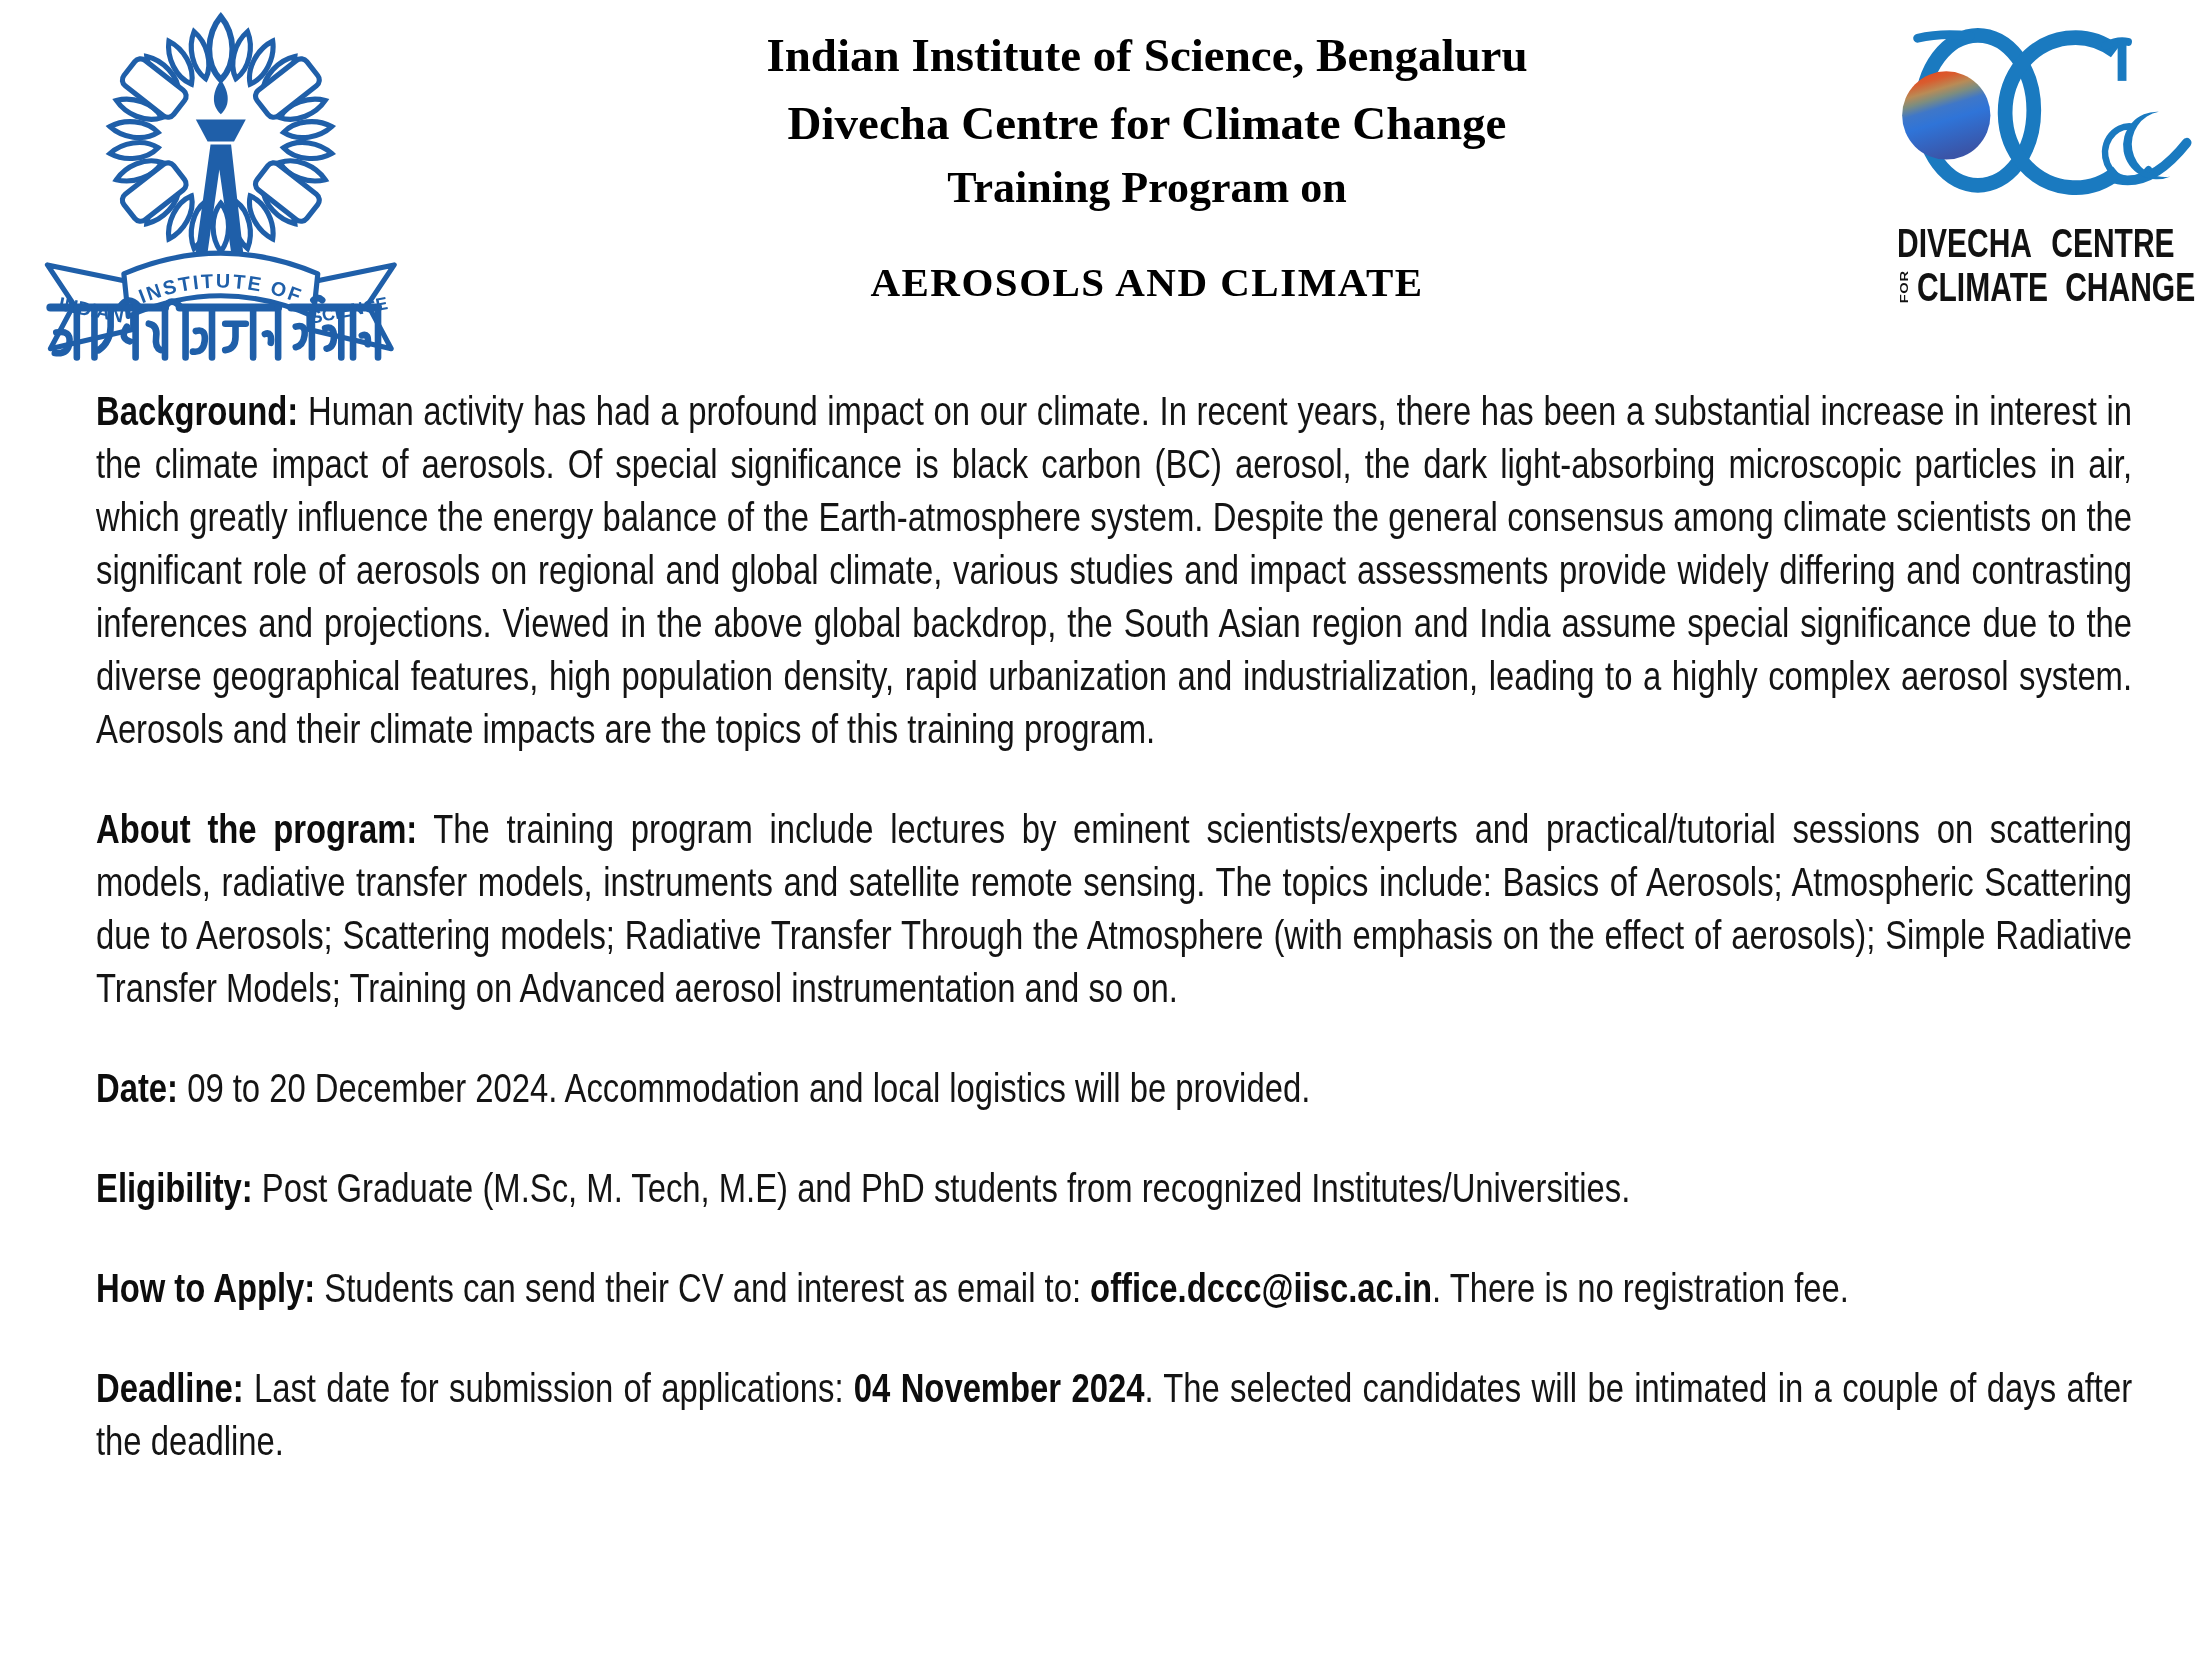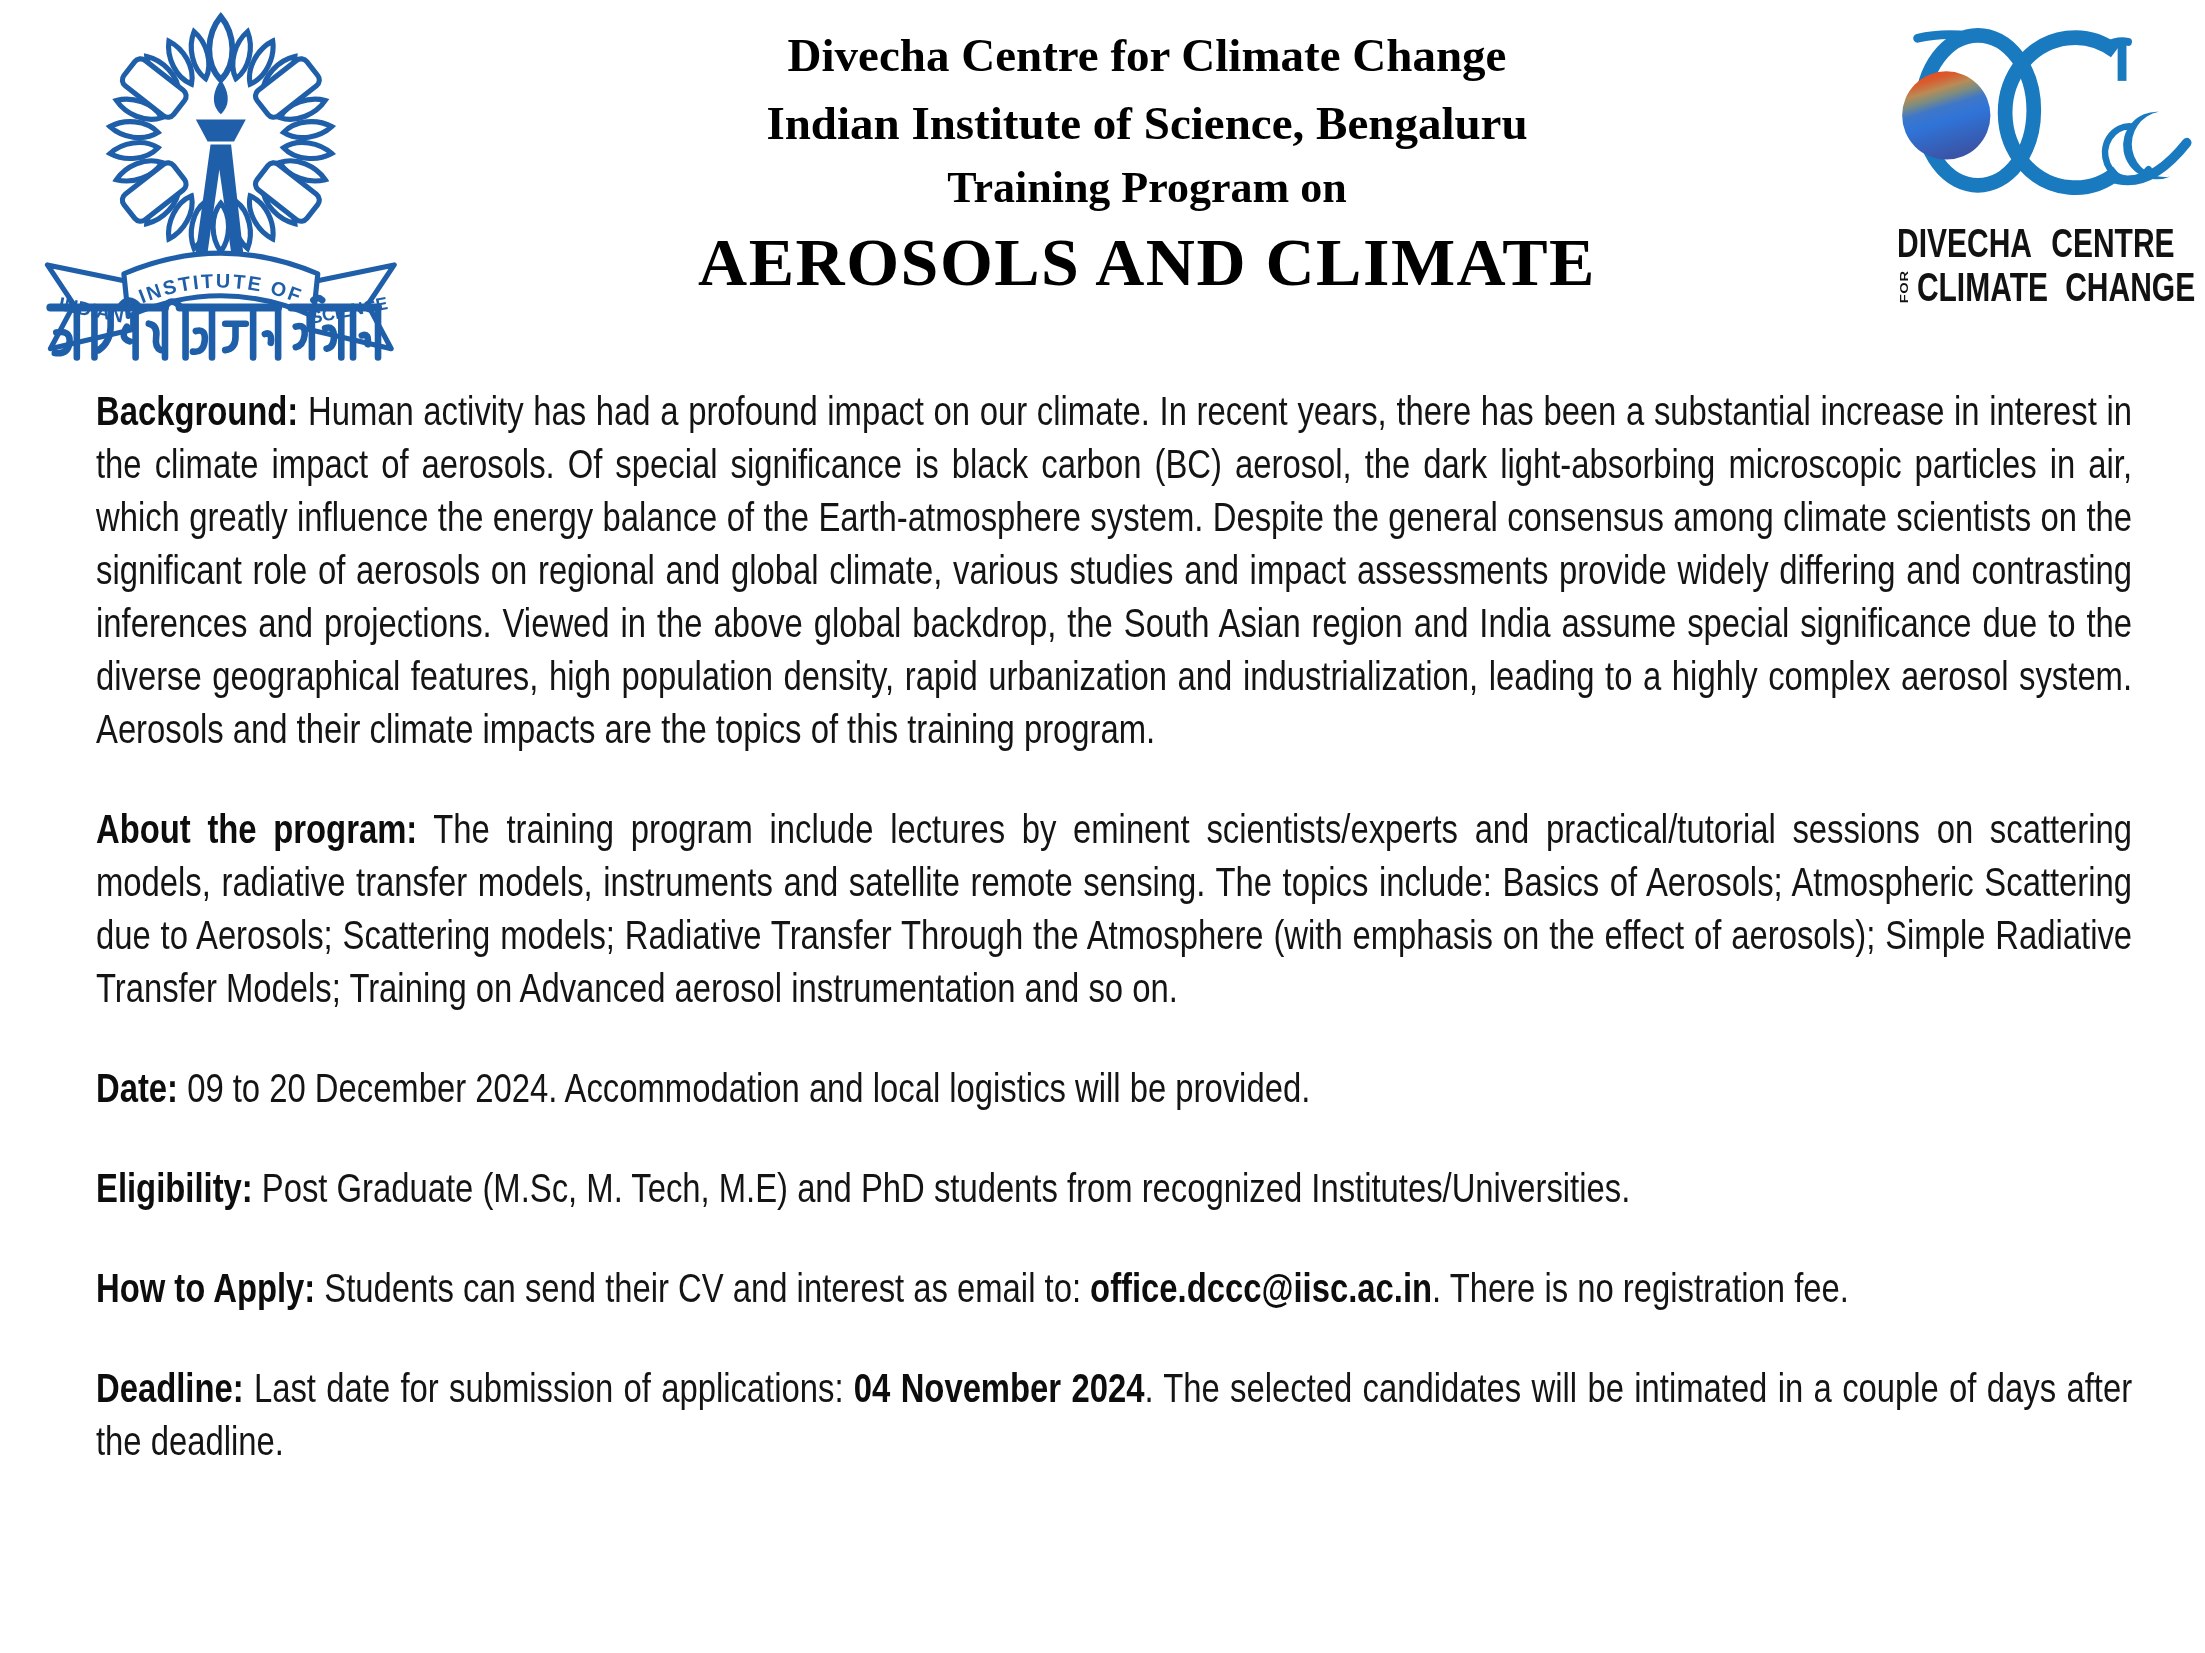--- a/index.html
+++ b/index.html
@@ -8,21 +8,21 @@
        font-family:"Liberation Sans",sans-serif;color:#111;}
 
   
   .iisc-logo{position:absolute;left:20.6px;top:8.8px;width:382px;height:362px;}
 
   
   .header-center{position:absolute;left:412px;top:20.6px;width:1470px;text-align:center;
                  font-family:"Liberation Serif",serif;font-weight:bold;color:#000;}
   .org-line{font-size:47px;line-height:68px;}
   .program-prefix{font-size:44px;line-height:62px;}
-  .program-title{font-size:68px;line-height:74px;margin-top:6px;letter-spacing:1.5px;}
+  .program-title{font-size:41px;line-height:74px;margin-top:26px;letter-spacing:1.5px;}
 
   
   .dccc-logo{position:absolute;left:1897px;top:16px;width:303px;height:193px;}
   .dccc-wordmark{position:absolute;left:1897px;top:221px;width:353px;
                  transform:scaleX(0.75);transform-origin:left top;
                  font-weight:bold;color:#121212;line-height:44px;}
   .dccc-line1{font-size:40px;letter-spacing:0px;word-spacing:16px;white-space:nowrap;}
   .dccc-line2{font-size:40px;position:relative;padding-left:26.5px;word-spacing:11.8px;white-space:nowrap;}
   .dccc-for{position:absolute;left:-11.8px;top:13.2px;width:44px;height:17.6px;line-height:17.6px;
             font-size:14.7px;letter-spacing:0.7px;text-align:center;display:block;
@@ -106,22 +106,22 @@
     <g stroke="#1f5fa9" stroke-width="9" fill="none" stroke-linecap="round" transform="translate(38,398)">
       <path d="M2,8 H158 M178,8 H312 M330,8 H448" stroke-width="11"></path>
       <path d="M10,42 Q30,38 28,56 Q26,72 8,70 M38,8 V76 M62,8 V76 M84,8 V34 Q84,54 68,66 M106,34 Q96,50 110,54 M118,8 V76 M96,8 Q108,-10 122,6 M136,30 Q148,32 146,48 Q144,62 152,66 M158,8 V76"></path>
       <path d="M186,8 V76 M180,8 Q166,-8 158,8 M200,40 Q214,36 212,54 Q210,70 196,68 M222,8 V76 M240,30 H268 M254,30 V48 Q254,64 240,66 M278,8 V76 M294,44 Q304,40 302,56 M312,8 V76"></path>
       <path d="M336,34 Q350,30 348,46 Q346,60 336,62 M358,8 V76 M360,-2 Q366,-8 372,-2 M376,36 Q388,32 388,48 Q388,62 378,64 M398,8 V76 M414,8 V76 M426,46 Q436,42 434,58 M448,8 V76"></path>
     </g>
   </svg>
 </div>
 
 <div class="header-center">
+  <div class="org-line">Indian Institute of Science, Bengaluru</div>
   <div class="org-line">Divecha Centre for Climate Change</div>
-  <div class="org-line">Indian Institute of Science, Bengaluru</div>
   <div class="program-prefix">Training Program on</div>
   <div class="program-title">AEROSOLS AND CLIMATE</div>
 </div>
 
 <div class="dccc-logo">
   <svg width="303" height="193" viewBox="0 0 412 262">
     <defs>
       <linearGradient id="globeGrad" x1="0.1" y1="0" x2="0.4" y2="1">
         <stop offset="0" stop-color="#e8401c"></stop>
         <stop offset="0.16" stop-color="#d95c2e"></stop>

